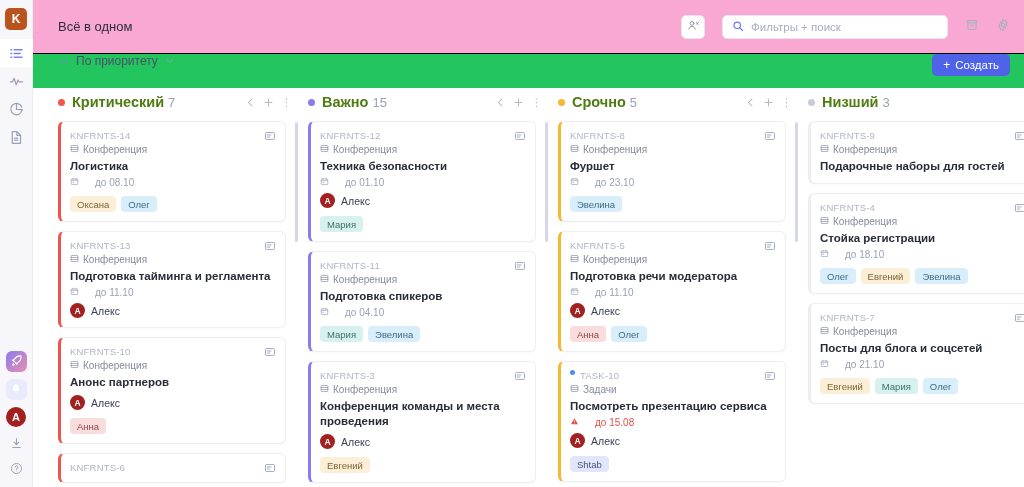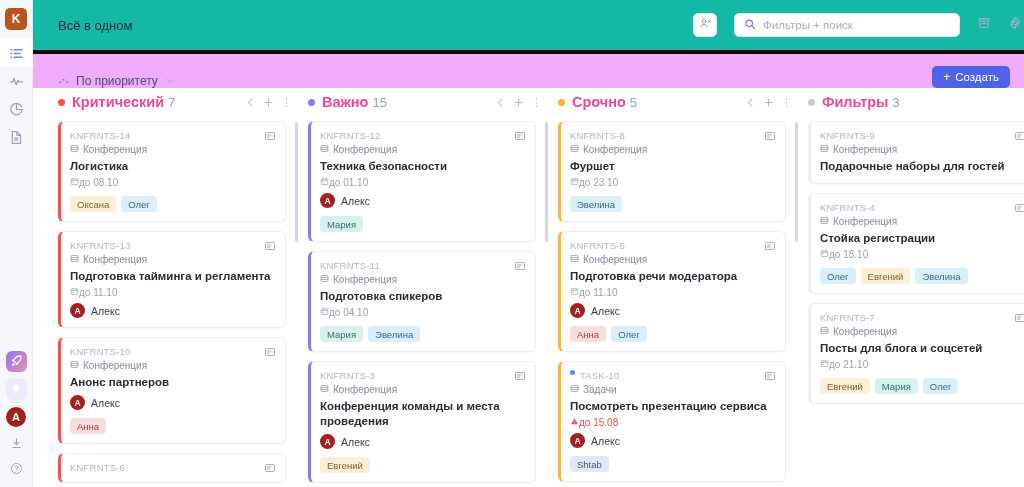--- a/index.html
+++ b/index.html
@@ -57,24 +57,24 @@
     margin-bottom: 10px;
   }
   .rail-mini { color:#9aa0b5; margin-bottom: 12px; }
   .rail-mini svg { width: 13px; height: 13px; display:block; }
 
   
   .main { flex: 1 1 auto; display: flex; flex-direction: column; min-width: 0; }
 
   .topbar {
     height: 54px; flex: 0 0 54px;
-    border-bottom: 4px solid #000000;
+    border-bottom: 1px solid #000000;
     display: flex; align-items: center;
-    padding: 0 2px 0 25px;
-    background: #14b8a6;
+    padding: 0 14px 0 25px;
+    background: #f9a8d4;
   }
   .board-title { font-size: 13px; color: #2b2f3a; }
   .top-right { margin-left: auto; display: flex; align-items: center; gap: 17px; }
   .icon-box {
     width: 24px; height: 24px; border: 1px solid #e4e5ee; border-radius: 5px;
     display:flex;align-items:center;justify-content:center; color:#9096ab; background:#fff;
   }
   .icon-box svg { width: 13px; height: 13px; }
   .search {
     width: 226px; height: 24px; border: 1px solid #e4e5ee; border-radius: 5px;
@@ -84,22 +84,22 @@
   .search input {
     border: none; outline: none; font-size: 11.5px; color: #2b2f3a;
     font-family: "Liberation Sans", sans-serif; width: 100%; background: transparent;
   }
   .search input::placeholder { color: #a8adbf; }
   .plain-icon { color: #aab0c2; display:flex;align-items:center; }
   .plain-icon svg { width: 14px; height: 14px; }
 
   .subbar {
     height: 34px; flex: 0 0 34px;
-    display: flex; align-items: flex-end;
-    padding: 0 14px 0 25px; background: #f0abfc;
+    display: flex; align-items: flex-start;
+    padding: 0 14px 0 25px; background: #22c55e;
   }
   .sortctl { display: flex; align-items: center; gap: 7px; color: #4b5168; font-size: 12px; }
   .sortctl .sic { color:#7b83d8; display:flex; }
   .sortctl .sic svg { width: 11px; height: 11px; }
   .sortctl .chev { color:#9aa0b5; display:flex; }
   .sortctl .chev svg { width: 10px; height: 10px; }
   .create-btn {
     margin-left: auto;
     background: #4e63e8; color:#fff; border:none; border-radius: 5px;
     height: 22px; padding: 0 11px; font-size: 11.5px;
@@ -114,21 +114,21 @@
     padding-left: 25px; overflow: hidden; background:#fff;
     min-height: 0;
   }
   .column { width: 250px; flex: 0 0 250px; display: flex; min-width: 0; }
   .col-inner { width: 228px; flex: 0 0 228px; display:flex; flex-direction: column; min-height:0; }
   .col-head {
     height: 28px; flex: 0 0 28px;
     display: flex; align-items: center; gap: 7px; padding-right: 2px;
   }
   .dot { width: 7px; height: 7px; border-radius: 50%; flex:0 0 7px; }
-  .col-name { font-size: 14.5px; font-weight: bold; color: #ec4899; }
+  .col-name { font-size: 14.5px; font-weight: bold; color: #4d7c0f; }
   .col-count { font-size: 13px; color: #9aa0b5; margin-left:-3px;}
   .col-actions { margin-left: auto; display:flex; align-items:center; gap: 7px; color:#b3b8c9; }
   .col-actions svg { width: 11px; height: 11px; display:block; }
   .col-actions .dots { font-size: 11px; letter-spacing: 0; line-height: 8px; width: 3px; text-align:center;}
 
   .col-body { flex: 1 1 auto; overflow: hidden; padding-top: 5px; }
 
   .col-scroll {
     width: 3px; flex: 0 0 3px; margin: 34px 0 0 9px;
     background: transparent; border-radius: 2px; position: relative;
@@ -141,21 +141,21 @@
     border-left-width: 3px; border-left-style: solid;
     padding: 8px 10px 9px 9px; margin-bottom: 9px;
     position: relative;
     box-shadow: 0 1px 1px rgba(20,24,40,.025);
   }
   .card-key { font-size: 9.5px; color:#b0b5c6; letter-spacing: .2px; display:flex; align-items:flex-start; gap:5px; }
   .card-key .kdot { width:5px;height:5px;border-radius:50%;background:#4e8df5;flex:0 0 5px; }
   .card-proj { font-size: 10px; color:#858b9e; display:flex; align-items:center; gap:4px; margin-top:3px; }
   .card-proj svg { width: 9px; height: 9px; flex:0 0 9px; }
   .card-title { font-size: 11.5px; font-weight: bold; color:#282c38; margin-top: 4px; line-height: 15px; }
-  .card-due { font-size: 10px; color:#9ba1b3; display:flex; align-items:flex-start; gap:0; margin-top: 3px; }
+  .card-due { font-size: 10px; color:#9ba1b3; display:flex; align-items:flex-start; gap:16px; margin-top: 3px; }
   .card-due svg { width: 9px; height: 9px; flex:0 0 9px; }
   .card-due.overdue { color:#e2504a; }
   .card-due.overdue svg { color:#e2504a; }
   .card-assignee { display:flex; align-items:center; gap:6px; margin-top: 5px; }
   .av { width: 15px; height:15px; border-radius:50%; background:#a32020; color:#fff;
         font-size:8.5px; font-weight:bold; display:flex;align-items:center;justify-content:center; flex:0 0 15px;}
   .av-name { font-size: 10.5px; color:#3b4052; }
   .tags { display:flex; flex-wrap: wrap; gap: 5px; margin-top: 8px; }
   .tag { font-size: 9.5px; padding: 2.5px 7px; border-radius: 4px; line-height: 11px; }
   .card-note { position:absolute; top: 8px; right: 9px; color:#9aa0b5; }
@@ -680,21 +680,21 @@
             </div>
           </div>
           <div class="col-scroll">
             <i style="top:0px;height:120px"></i>
           </div>
         </div>
         <div class="column">
           <div class="col-inner">
             <div class="col-head">
               <span class="dot" style="background:#c8ccda"></span>
-              <span class="col-name">Фильтры</span>
+              <span class="col-name">Низший</span>
               <span class="col-count">3</span>
               <span class="col-actions">
                 <span>
                   <svg viewBox="0 0 16 16" fill="none" stroke="currentColor" stroke-width="1.5" stroke-linecap="round" stroke-linejoin="round">
                     <path d="M10 3.2L5 8l5 4.8"></path>
                   </svg>
                 </span>
               </span>
             </div>
             <div class="col-body">

